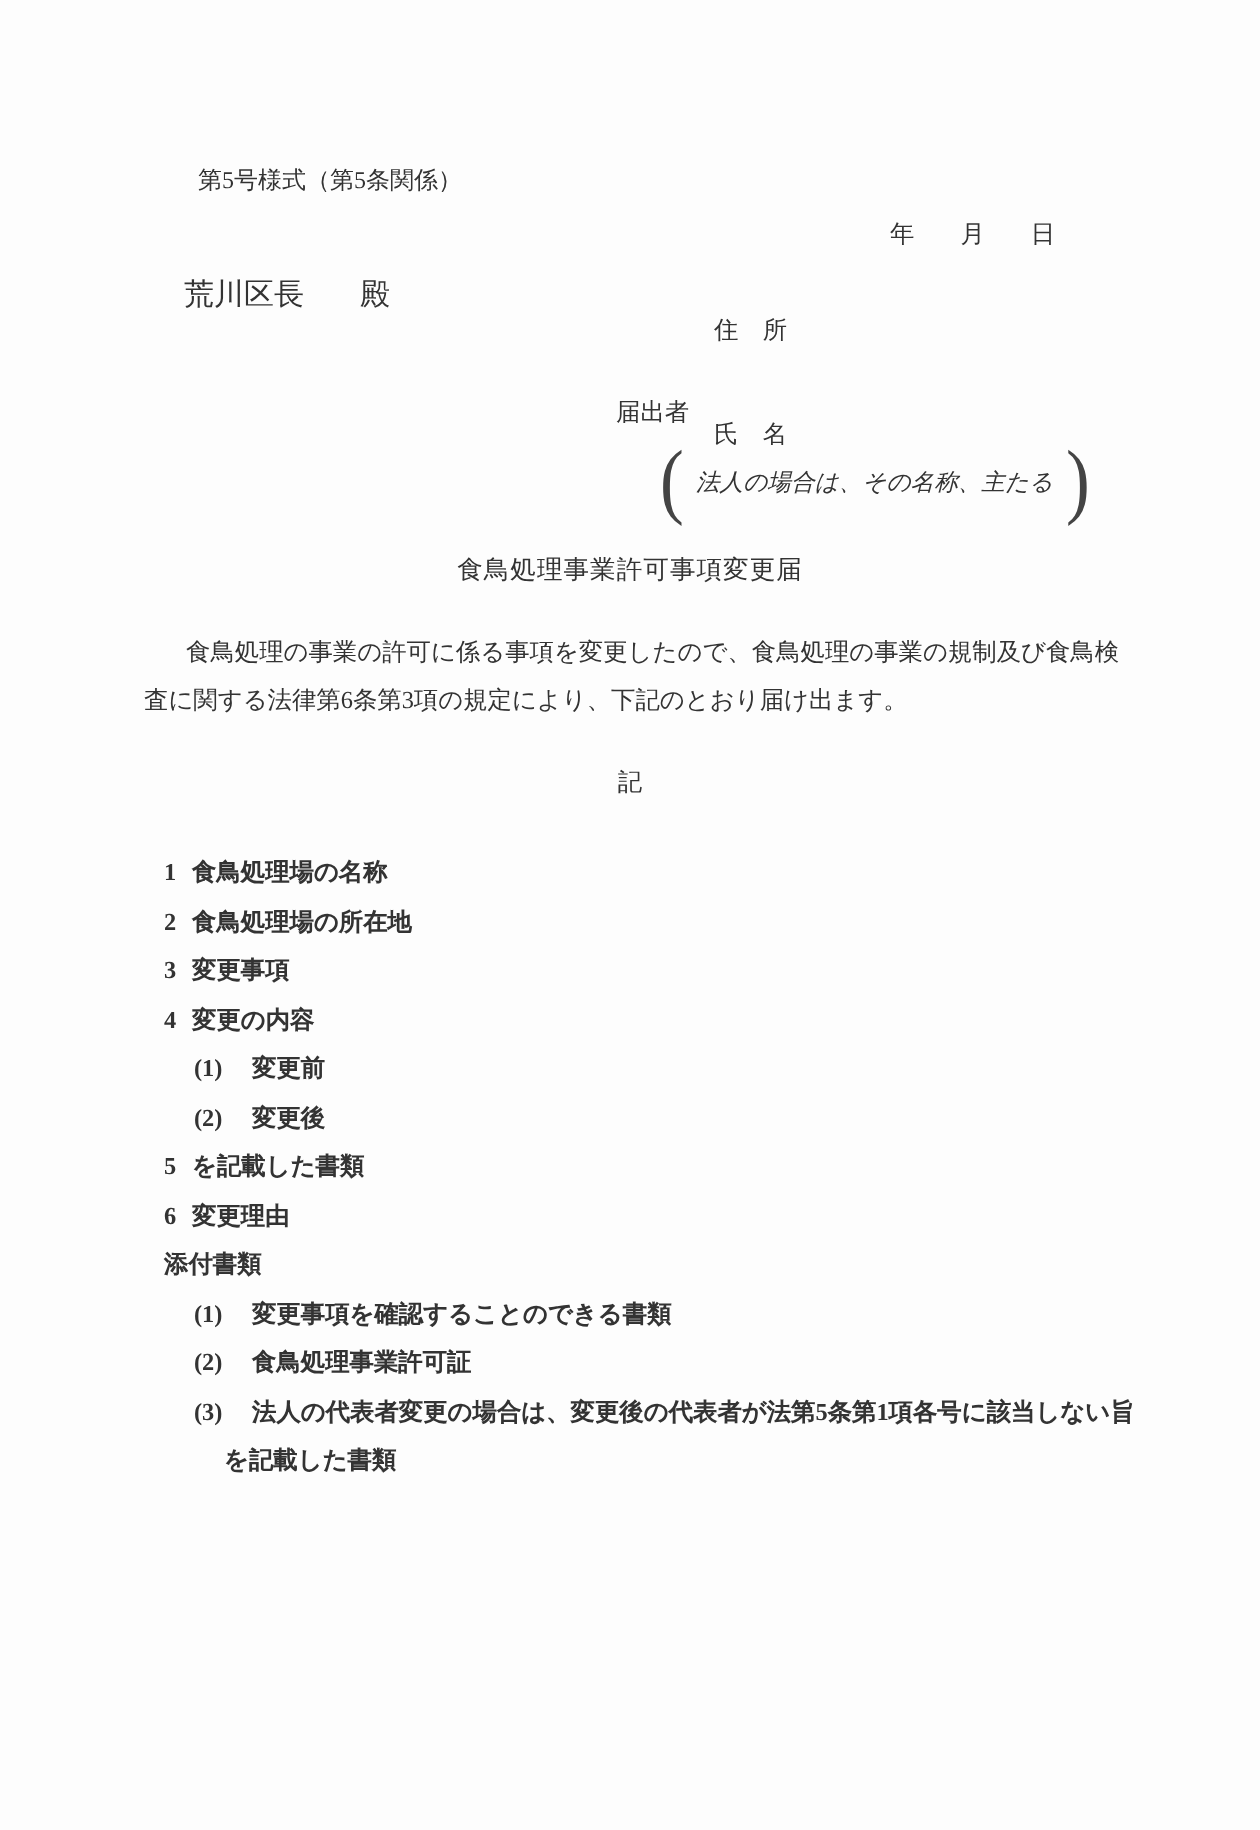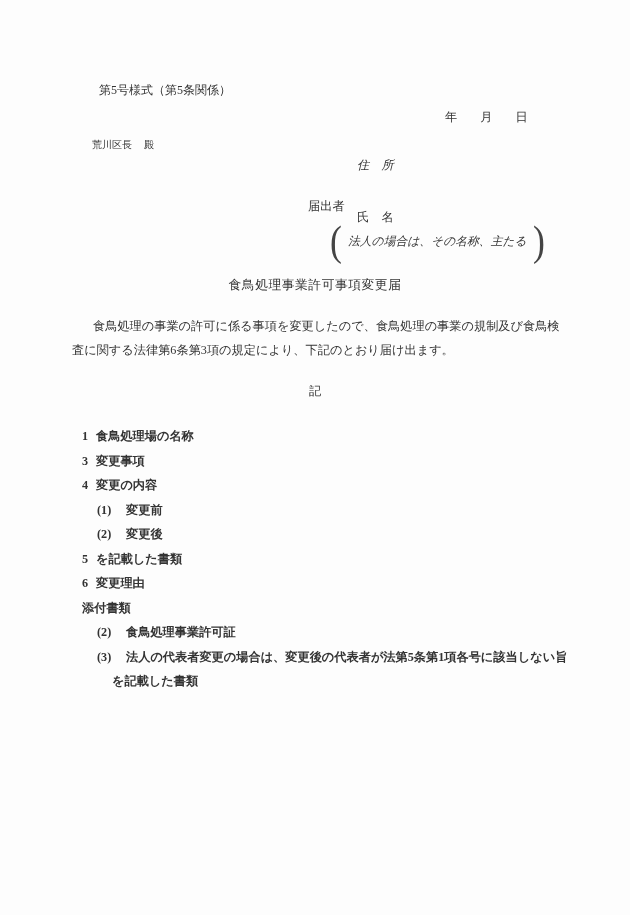--- a/index.html
+++ b/index.html
@@ -15,22 +15,22 @@
     background: #fdfdfd;
     color: #333333;
     font-family: "Liberation Serif", "DejaVu Serif", serif;
     font-size: 12.2px;
     overflow: hidden;
   }
   .abs { position: absolute; white-space: nowrap; }
 
   .form-number   { left: 99px;  top: 82px;  font-size: 12px; }
   .date-line     { left: 445px; top: 109px; display: flex; gap: 23px; }
-  .recipient     { left: 92px;  top: 138px; display: flex; gap: 12px; font-size: 10px; }
-  .address-label { left: 357px; top: 157px; font-style: italic; }
+  .recipient     { left: 92px;  top: 138px; display: flex; gap: 28px; font-size: 15px; }
+  .address-label { left: 357px; top: 157px; }
   .applicant     { left: 308px; top: 182px; margin-top: 16px; }
   .name-label    { left: 357px; top: 209px; }
 
   .corp-note { left: 329px; top: 219px; display: flex; align-items: center; }
   .big-paren {
     font-size: 42px;
     line-height: 44px;
     font-weight: 400;
     color: #444444;
     transform: scaleX(0.85);
@@ -107,20 +107,23 @@
     <div class="line">査に関する法律第6条第3項の規定により、下記のとおり届け出ます。</div>
   </div>
 
   <div class="abs record-marker">記</div>
 
   <div class="abs list">
     <div class="row">
       <span class="num">1</span><span>食鳥処理場の名称</span>
     </div>
     <div class="row">
+      <span class="num">2</span><span>食鳥処理場の所在地</span>
+    </div>
+    <div class="row">
       <span class="num">3</span><span>変更事項</span>
     </div>
     <div class="row">
       <span class="num">4</span><span>変更の内容</span>
     </div>
     <div class="row sub">
       <span class="num">(1)</span><span>変更前</span>
     </div>
     <div class="row sub">
       <span class="num">(2)</span><span>変更後</span>
@@ -128,20 +131,23 @@
     <div class="row">
       <span class="num">5</span><span>を記載した書類</span>
     </div>
     <div class="row">
       <span class="num">6</span><span>変更理由</span>
     </div>
 
     <div class="row">添付書類</div>
 
     <div class="row sub">
+      <span class="num">(1)</span><span>変更事項を確認することのできる書類</span>
+    </div>
+    <div class="row sub">
       <span class="num">(2)</span><span>食鳥処理事業許可証</span>
     </div>
     <div class="row sub">
       <span class="num">(3)</span><span>法人の代表者変更の場合は、変更後の代表者が法第5条第1項各号に該当しない旨</span>
     </div>
     <div class="row cont">を記載した書類</div>
   </div>
 
 </div>
 

